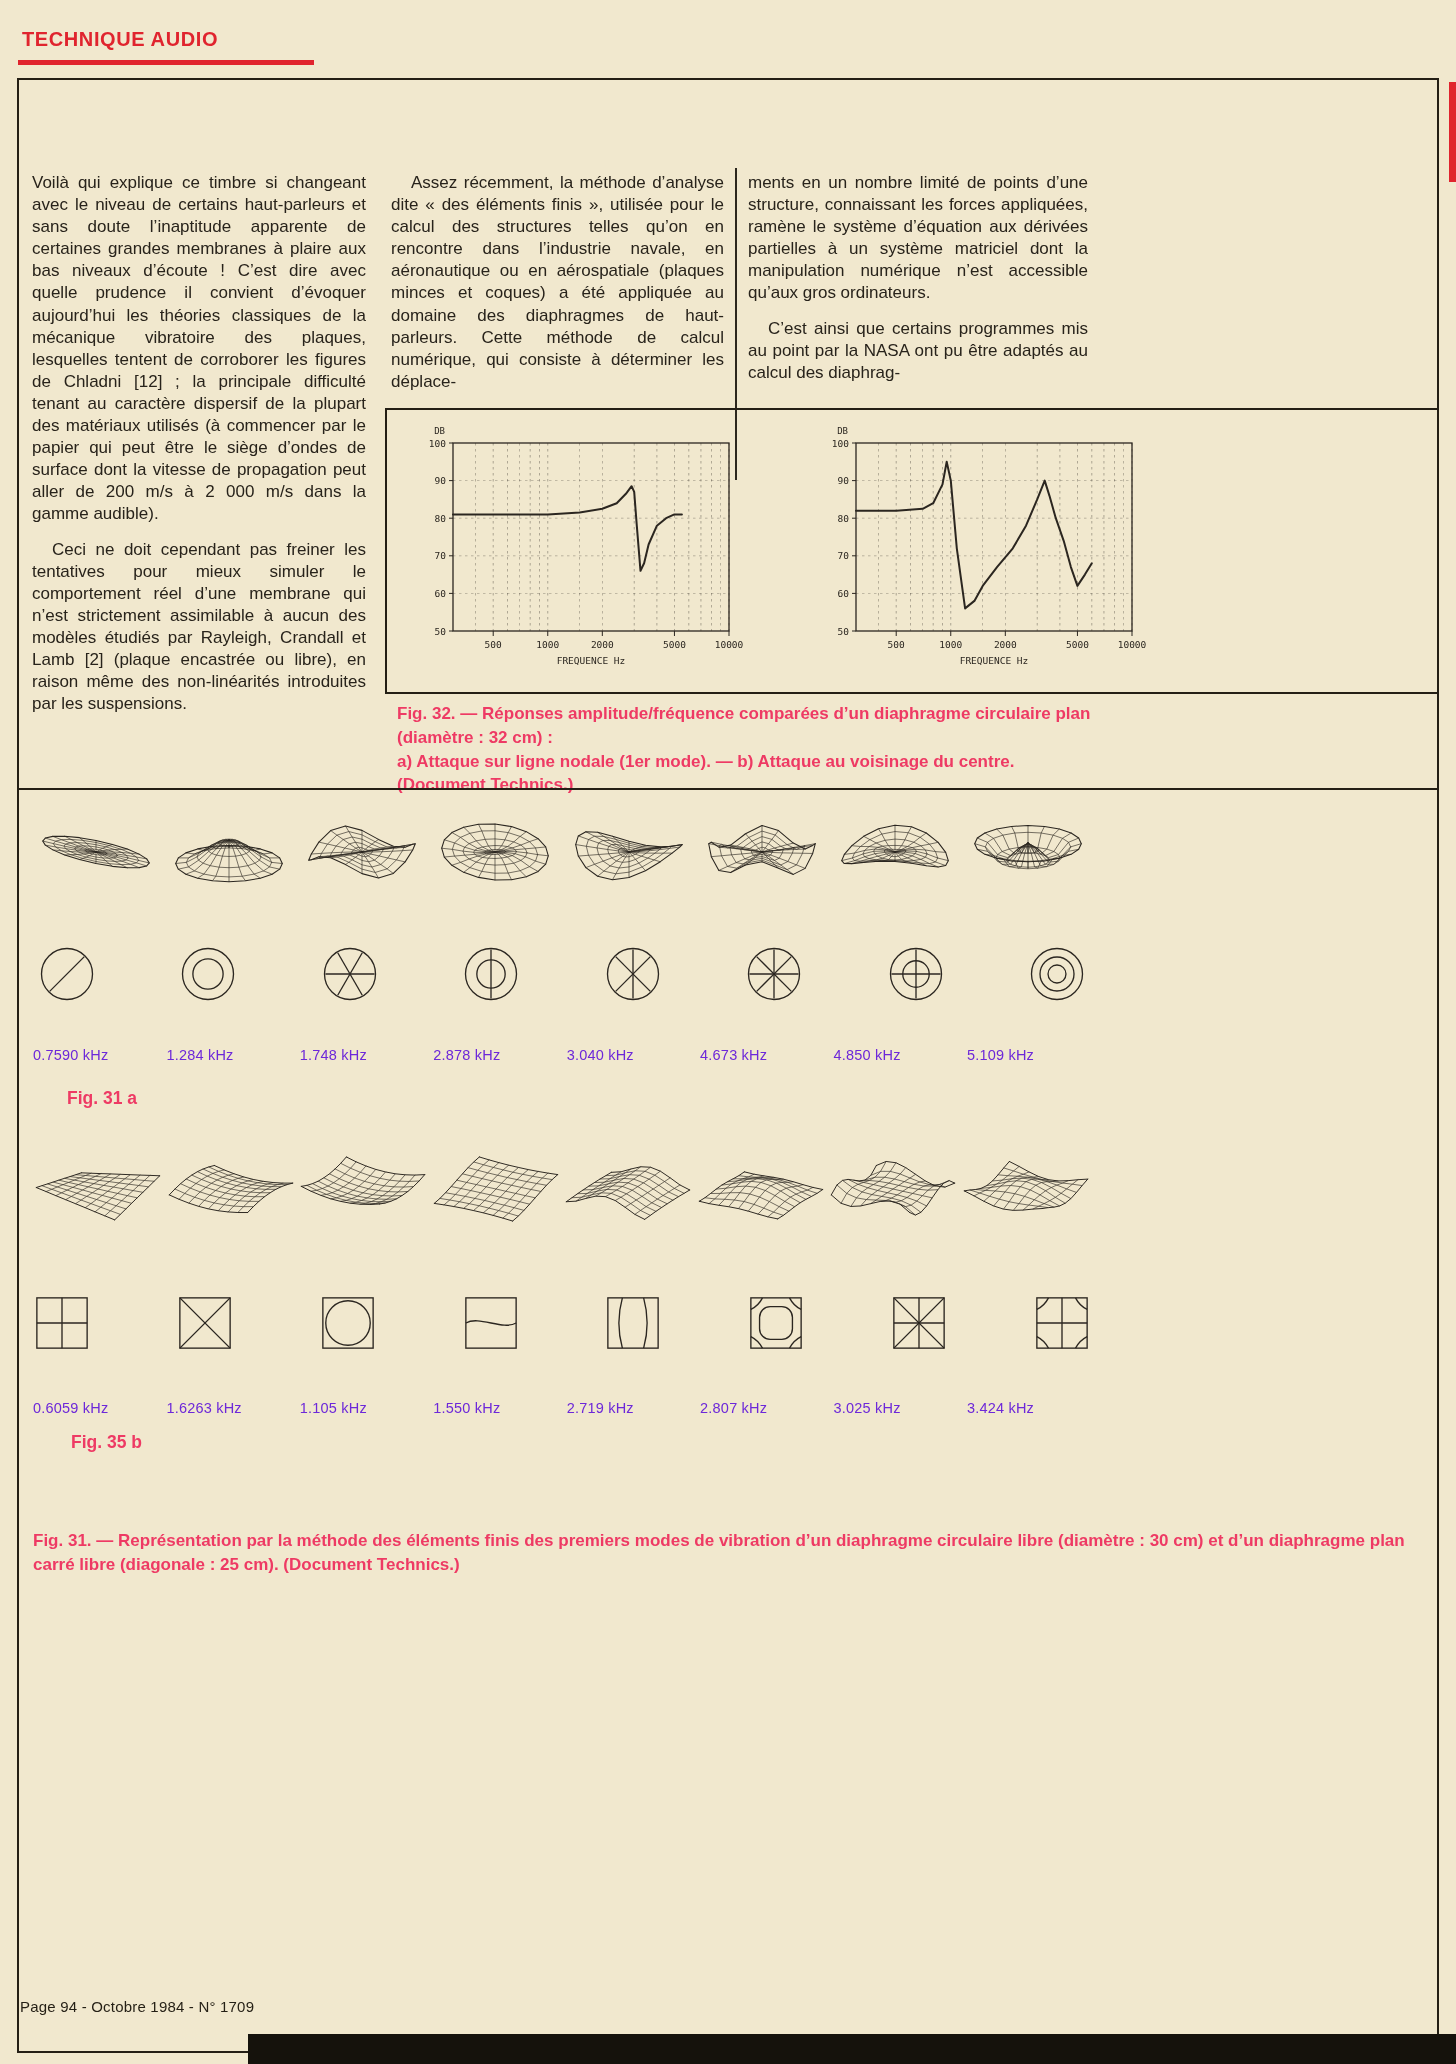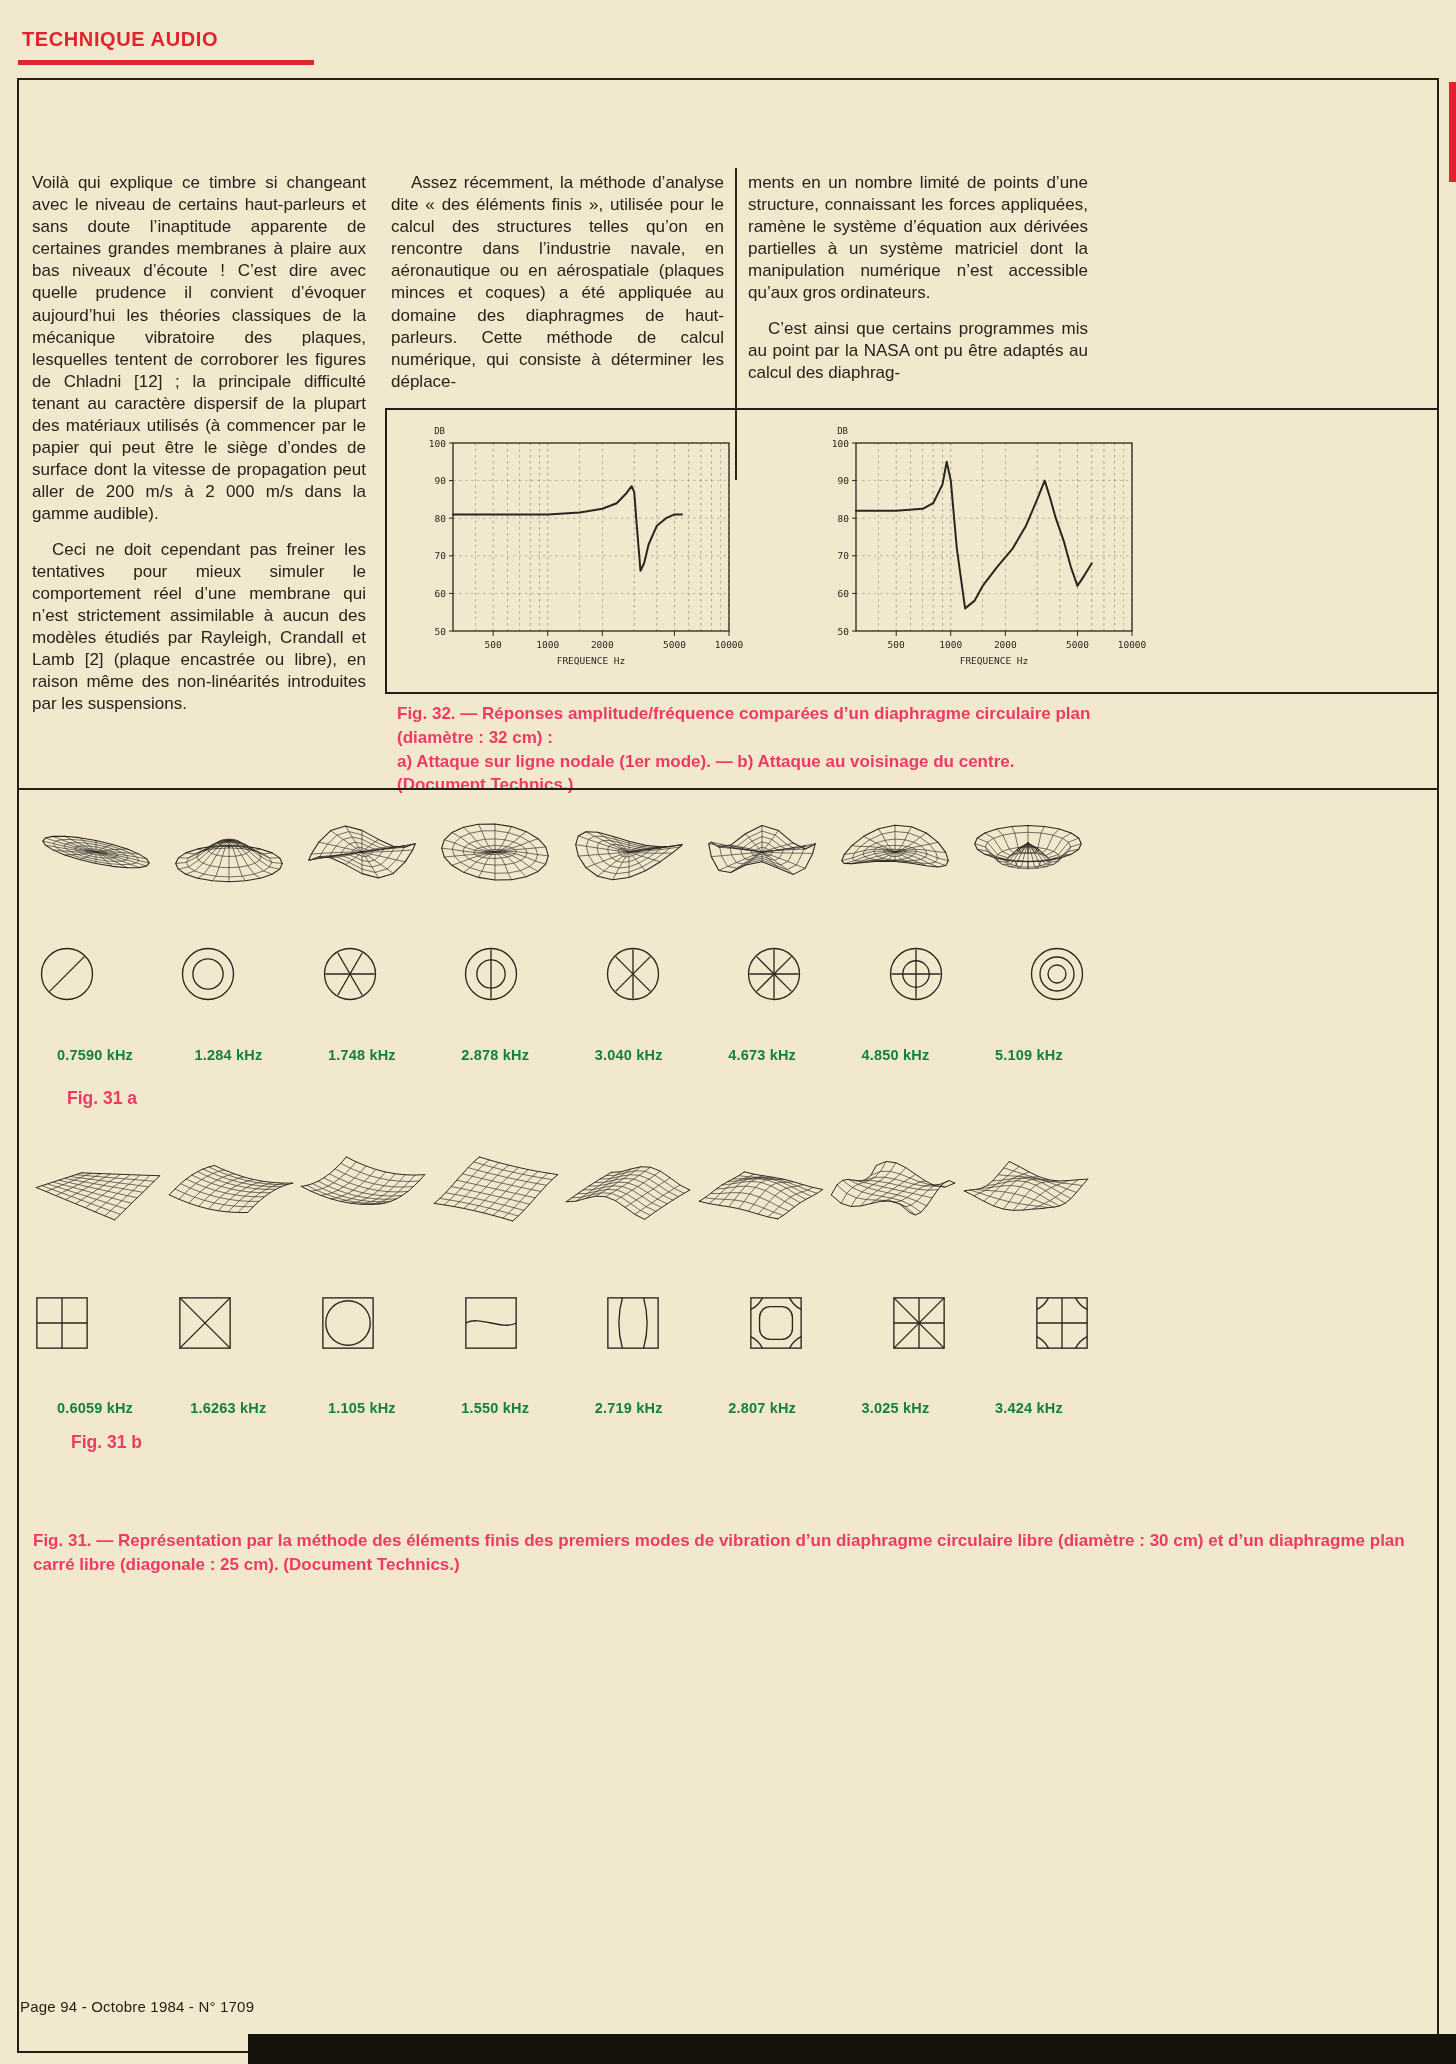--- a/index.html
+++ b/index.html
@@ -34,22 +34,22 @@
     padding-left:20px;gap:58px;
   }
   .fig-caption{position:absolute;color:#ee3a64;font-weight:bold;font-size:17px;line-height:1.4}
   .fig32-caption{left:378px;top:622px;width:700px}
   .fig31-rule{position:absolute;left:0;top:708px;width:100%;border-top:2.5px solid #241f15}
   .meshrow,.nodalrow,.freqrow{
     position:absolute;left:14px;width:1058px;
     display:flex;justify-content:space-between;align-items:center;
   }
   .freqrow span{
-    flex:0 0 124px;text-align:center;
-    font-size:14.5px;font-weight:bold;letter-spacing:.2px;color:#15803d;
+    flex:0 0 124px;text-align:left;
+    font-size:14.5px;font-weight:normal;letter-spacing:.2px;color:#6d28d9;
   }
   .fig-sublabel{position:absolute;color:#ee3a64;font-weight:bold;font-size:17.5px}
   .fig31-caption{left:14px;top:1449px;width:1380px}
   .footer{
     position:absolute;left:20px;top:1998px;
     font-size:15px;font-weight:normal;color:#241f15;letter-spacing:.2px;
   }
   .bottom-bar{position:absolute;left:248px;top:2034px;width:1208px;height:30px;background:#15120c}
   svg{display:block}
 </style>
@@ -681,20 +681,20 @@
     <span>0.6059 kHz</span>
     <span>1.6263 kHz</span>
     <span>1.105 kHz</span>
     <span>1.550 kHz</span>
     <span>2.719 kHz</span>
     <span>2.807 kHz</span>
     <span>3.025 kHz</span>
     <span>3.424 kHz</span>
   </div>
 
-  <div class="fig-sublabel" style="left:52px;top:1352px">Fig. 31 b</div>
+  <div class="fig-sublabel" style="left:52px;top:1352px">Fig. 35 b</div>
 
   <div class="fig-caption fig31-caption">Fig. 31. — Représentation par la méthode des éléments finis des premiers modes de vibration d’un diaphragme circulaire libre (diamètre : 30 cm) et d’un diaphragme plan carré libre (diagonale : 25 cm). (Document Technics.)</div>
 
 </div>
 
 <div class="footer">Page 94 - Octobre 1984 - N° 1709</div>
 <div class="bottom-bar"></div>
 
 </body></html>

